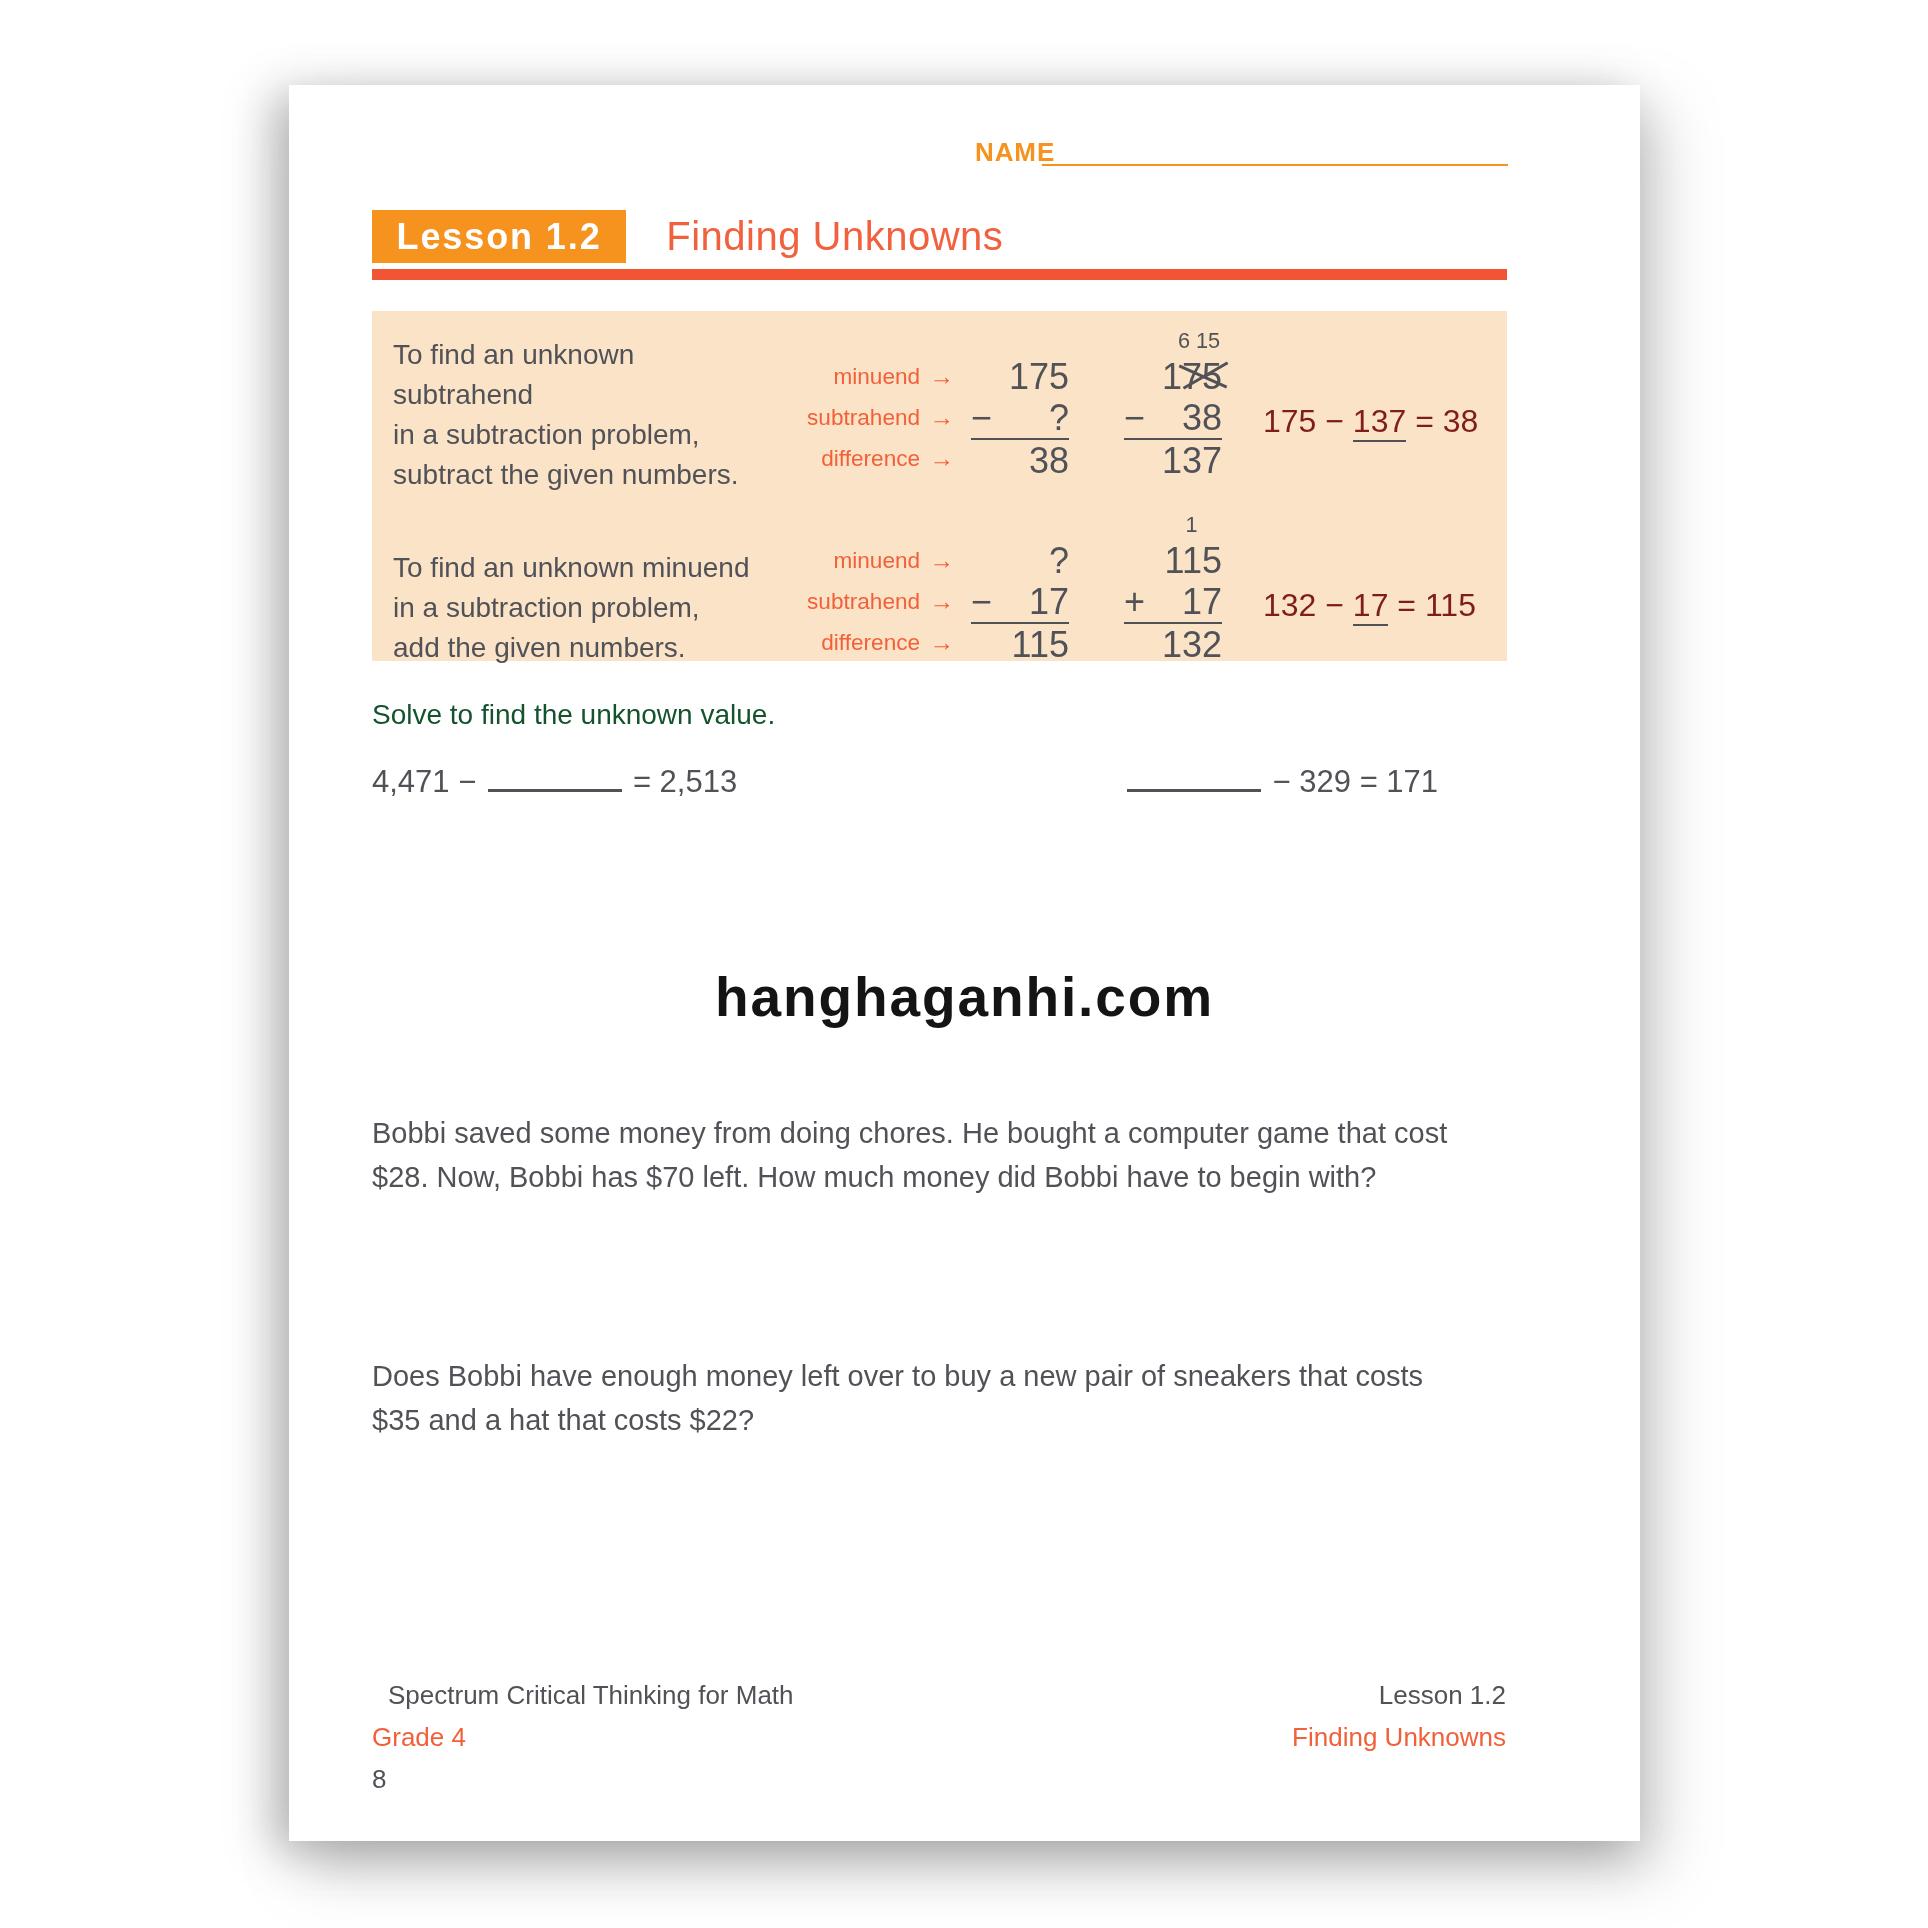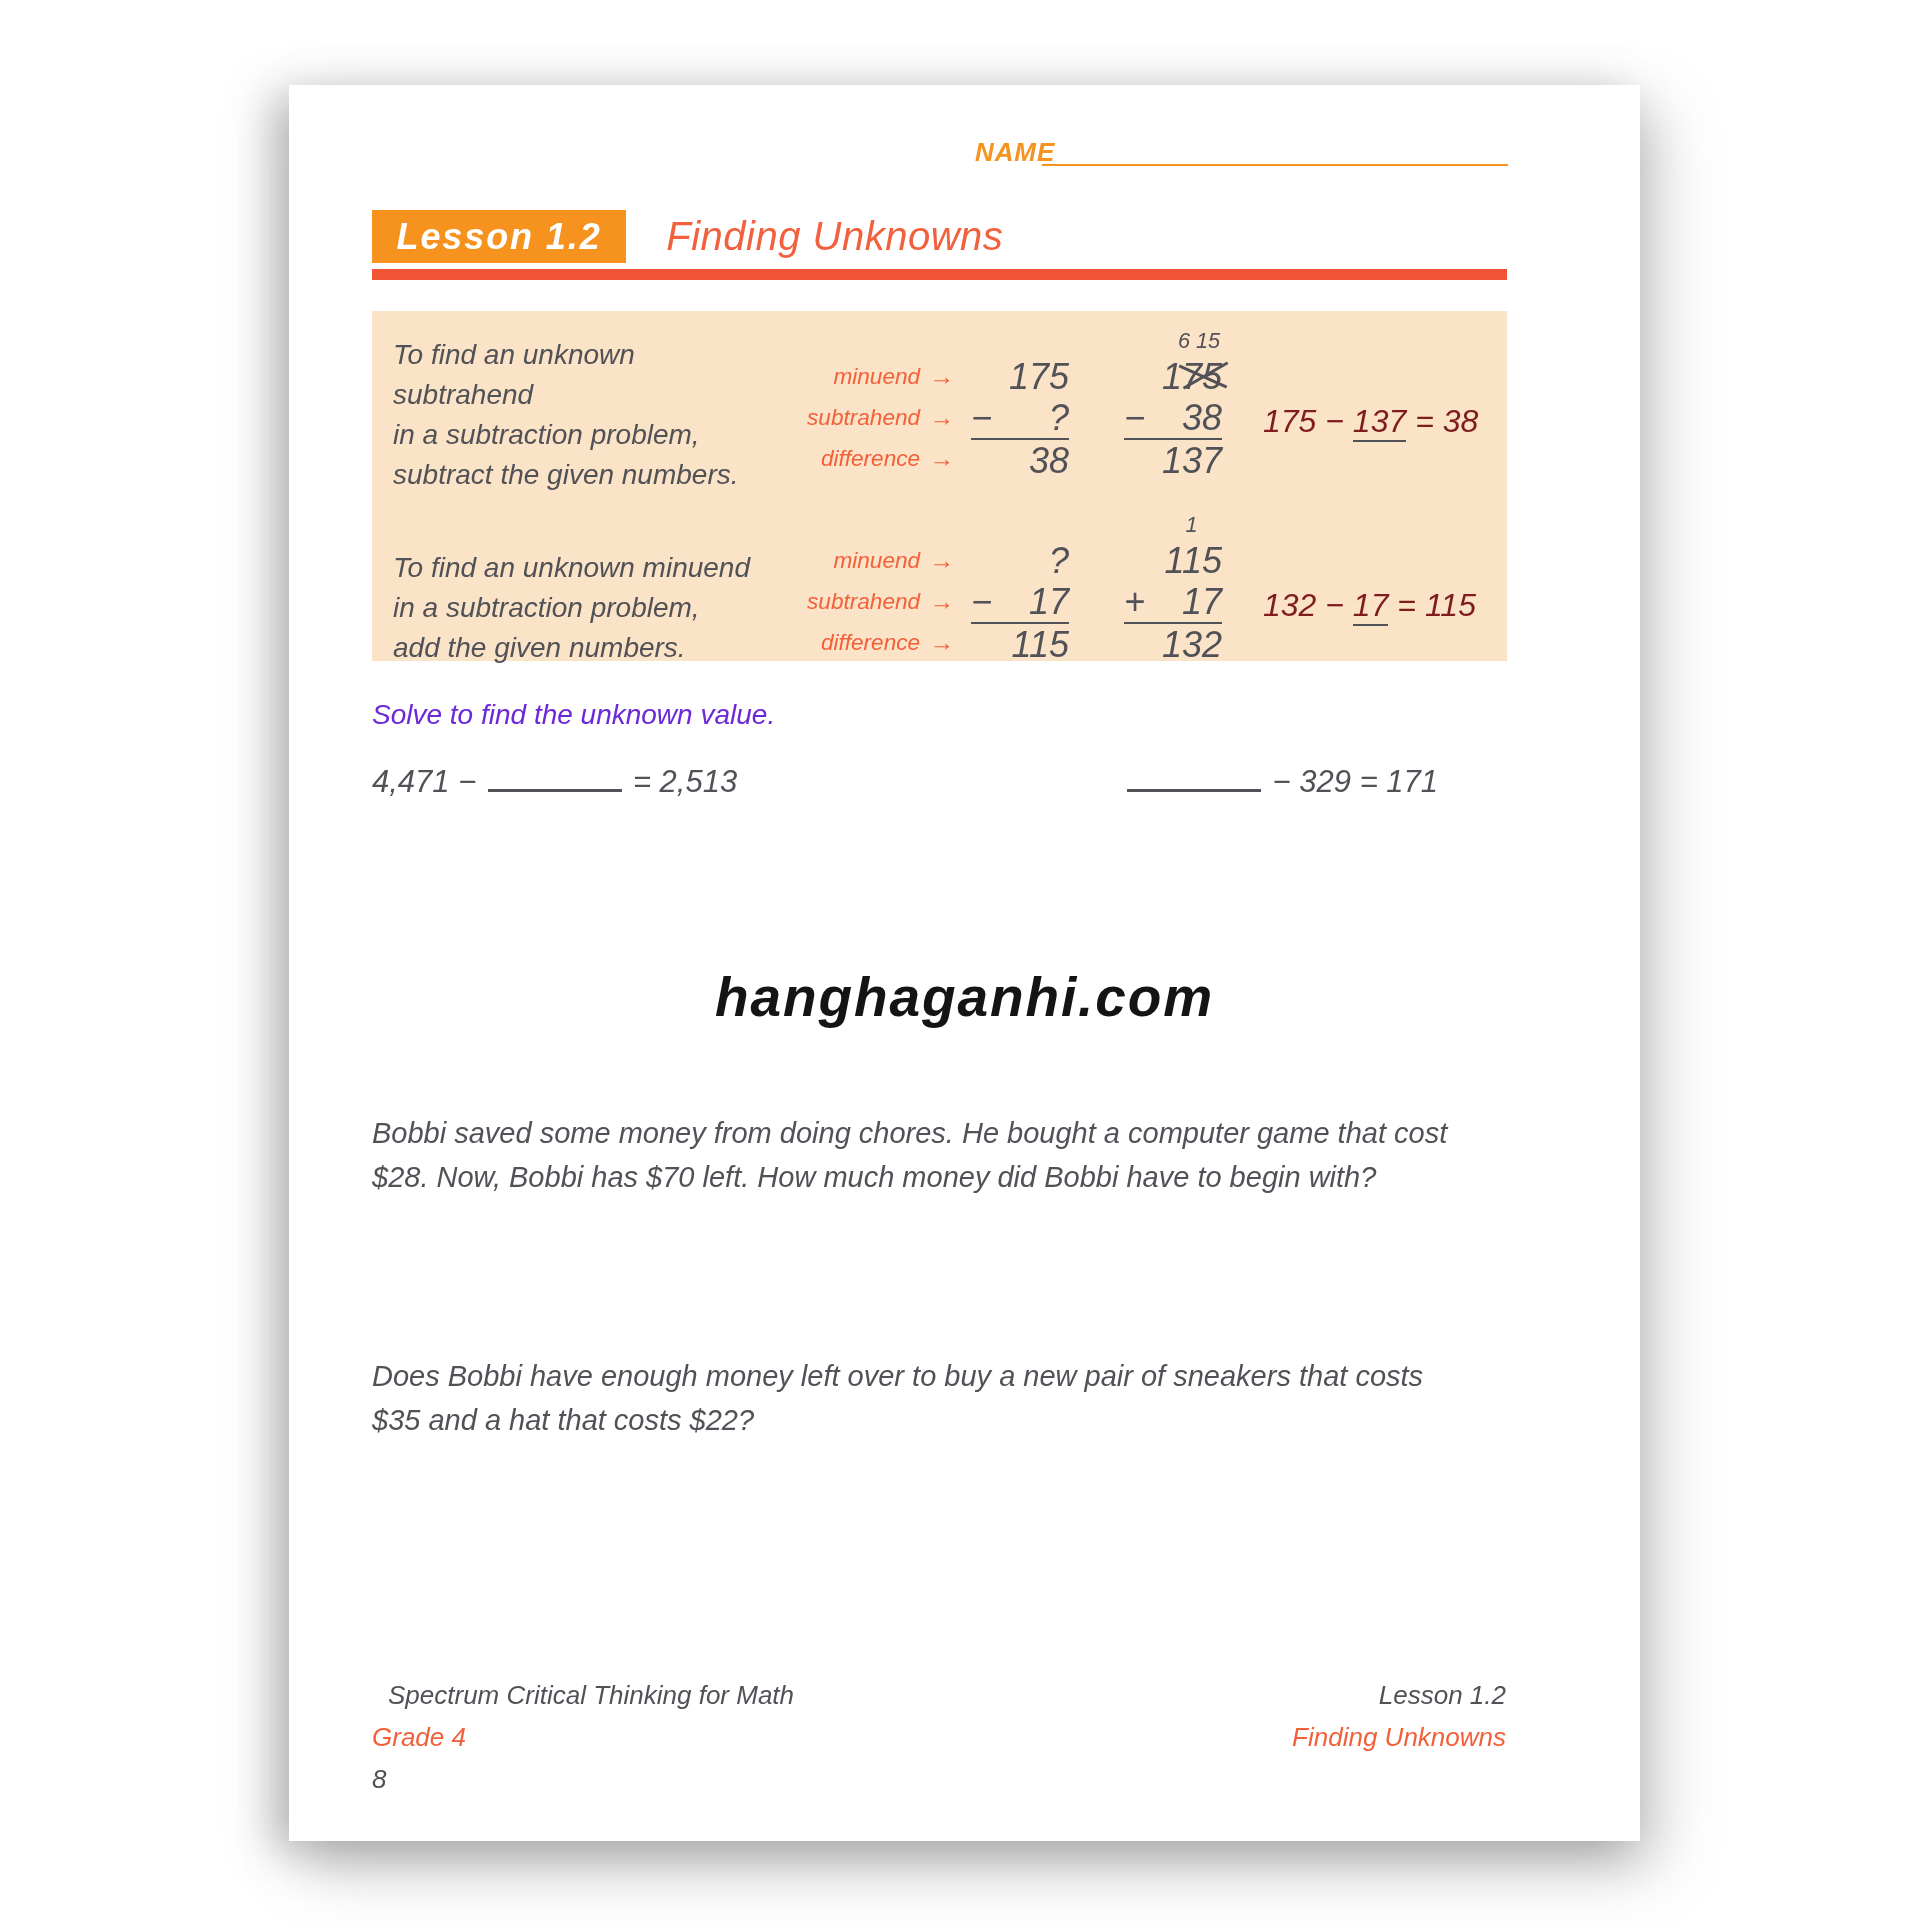--- a/index.html
+++ b/index.html
@@ -6,21 +6,20 @@
   body{
     width:1928px;height:1928px;position:relative;
     background:#ffffff;
     font-family:"Liberation Sans", sans-serif;
     overflow:hidden;
   }
   .page{
     position:absolute;left:289px;top:85px;width:1351px;height:1756px;
     background:#ffffff;
     box-shadow:-17px 9.4px 42px rgba(110,110,110,.45), 17px 26px 56px rgba(120,120,120,.40);
-    font-style:italic;
   }
   
   .name-row{position:absolute;left:0;top:52px;width:100%;height:38px;}
   .name-label{
     position:absolute;left:686px;top:0;
     color:#F6921E;font-weight:bold;font-size:26px;letter-spacing:0.9px;
   }
   .name-line{
     position:absolute;left:753px;top:27px;width:466px;height:0;
     border-bottom:2.8px solid #F6921E;
@@ -75,21 +74,21 @@
     background:#515257;transform:rotate(24deg);
   }
   .struck::after{
     content:"";position:absolute;left:-1.9px;right:-9.4px;top:44%;height:2.8px;
     background:#515257;transform:rotate(-30deg);
   }
   .equation{margin-left:41px;margin-top:79px;font-size:32px;color:#7f1d1d;white-space:nowrap;}
   .eq-mid{border-bottom:2.8px solid #515257;padding-bottom:0.9px;}
   
   .solve-instruction{
-    position:absolute;left:83px;top:614px;color:#6d28d9;font-size:28px;
+    position:absolute;left:83px;top:614px;color:#14532d;font-size:28px;
   }
   .problems-row{position:absolute;left:83px;top:676px;width:1135px;font-size:31px;color:#515257;}
   .problem{position:absolute;top:0;white-space:nowrap;}
   .problem.p1{left:0;}
   .problem.p2{left:744px;}
   .blank{
     display:inline-block;width:134px;height:28px;vertical-align:baseline;
     border-bottom:3.8px solid #515257;margin:0 11.3px;
   }
   

